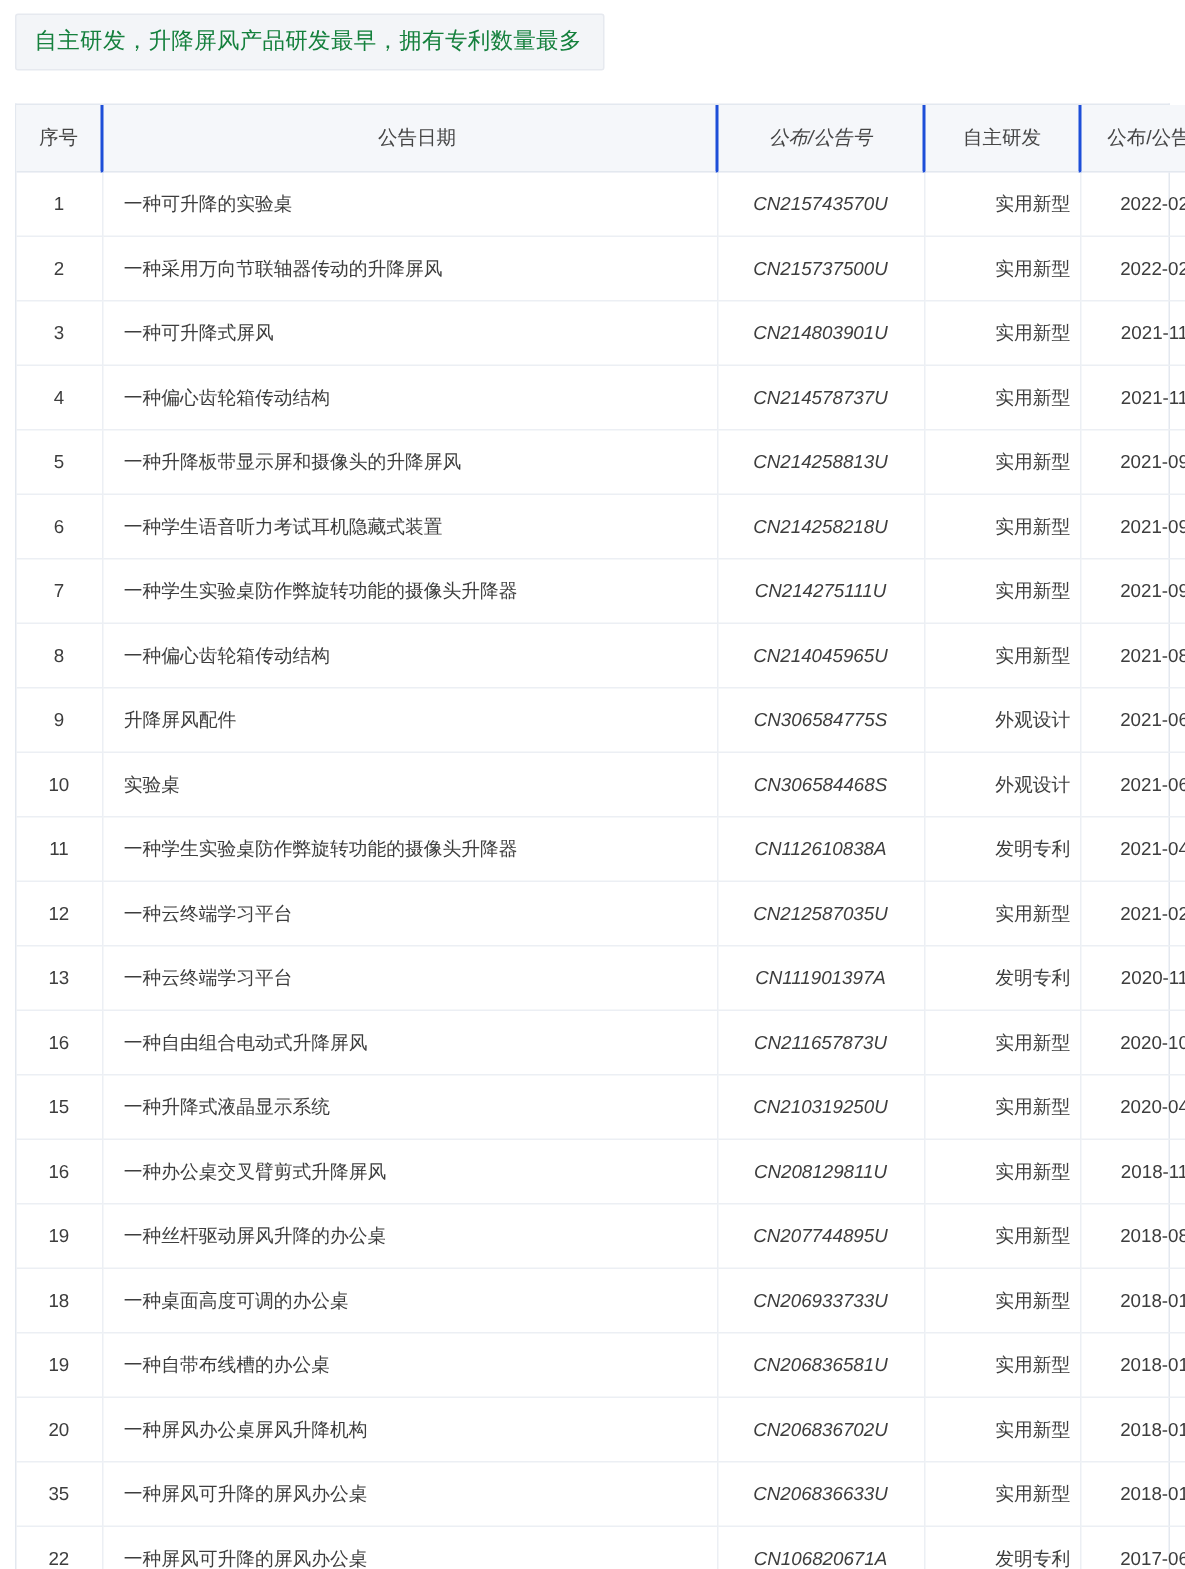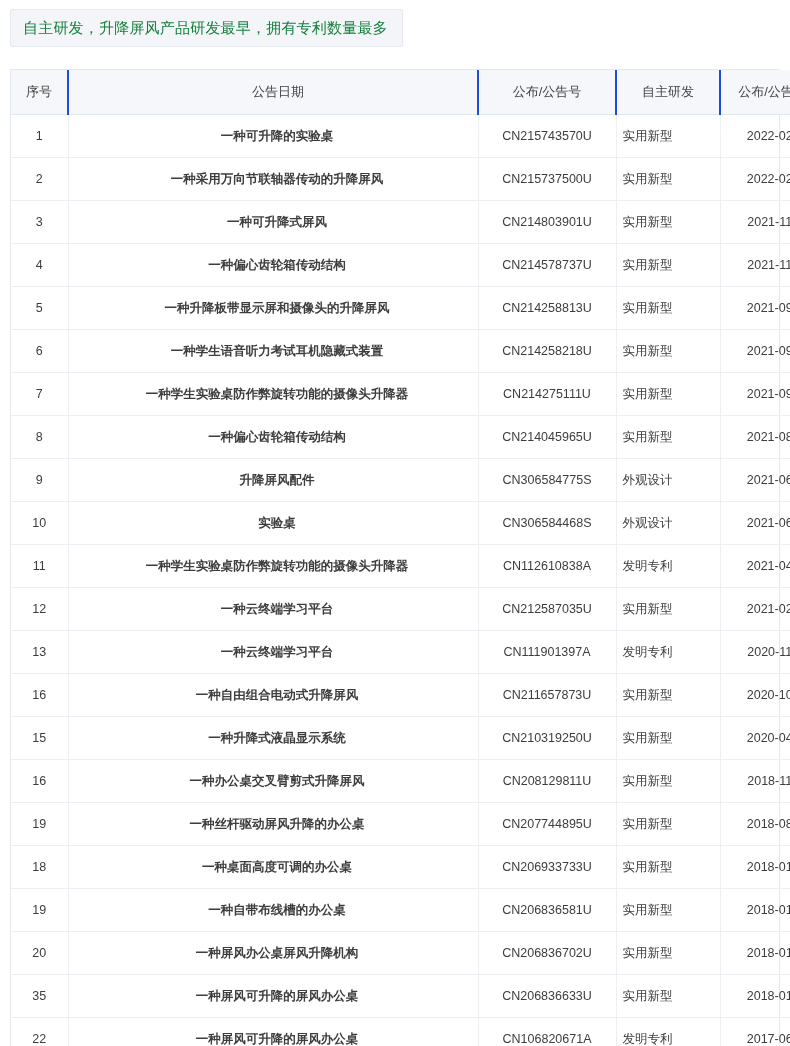--- a/index.html
+++ b/index.html
@@ -62,23 +62,23 @@
     border-right: 1px solid #eceff4;
     color: #3d3d3d;
     padding: 0 6px;
     font-size: 12.5px;
     vertical-align: middle;
   }
   table.patent-table tbody td:last-child {
     border-right: none;
   }
   .col-idx { width: 48px; text-align: center; }
-  .col-name { width: 390px; text-align: center; padding-left: 14px !important; font-weight: bold; }
-  .col-pub { width: 128px; text-align: center; }
-  .col-type { width: 94px; text-align: left; }
+  .col-name { width: 390px; text-align: left; padding-left: 14px !important; }
+  .col-pub { width: 128px; text-align: center; font-style: italic; }
+  .col-type { width: 94px; text-align: right; }
   .col-date { width: 108px; text-align: center; }
 </style>
 </head>
 <body>
 
 <div class="page">
 
   <div class="title-bar">自主研发，升降屏风产品研发最早，拥有专利数量最多</div>
 
   <div class="table-wrap">

